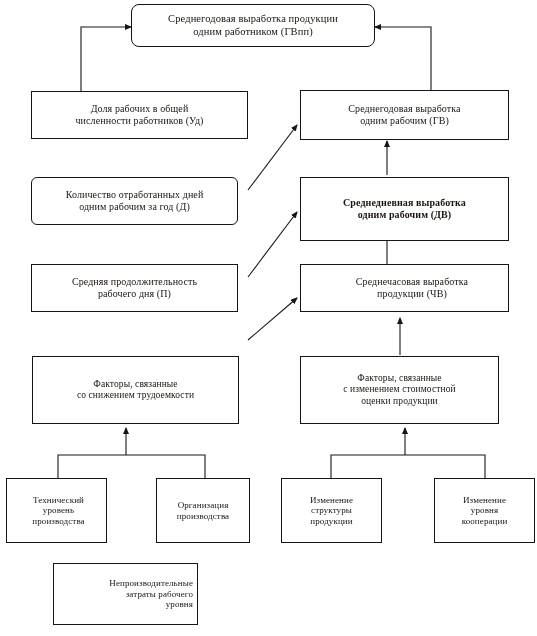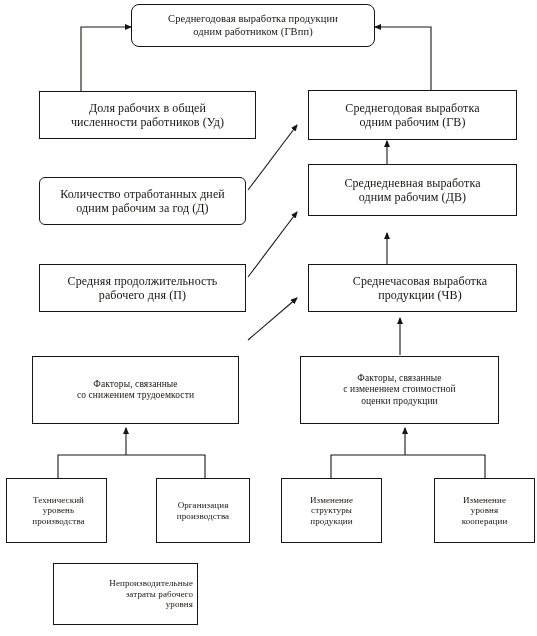--- a/index.html
+++ b/index.html
@@ -25,21 +25,21 @@
     align-items: center;
     justify-content: center;
     text-align: center;
     padding: 2px 4px;
     line-height: 1.18;
     letter-spacing: 0.1px;
     z-index: 3;
   }
   .node span { display: block; width: 100%; }
   .t-main   { font-size: 10.5px; }
-  .t-mid    { font-size: 12px; margin-left: 8px; }
+  .t-mid    { font-size: 10px; }
   .t-fact   { font-size: 9.5px; }
   .t-small  { font-size: 9px; }
   svg#wires {
     position: absolute;
     left: 0; top: 0;
     width: 537px; height: 636px;
     z-index: 1;
   }
 </style>
 </head>
@@ -107,21 +107,21 @@
     </span>
   </div>
 
   <div class="node t-mid" style="left:300px; top:90px; width:209px; height:50px;">
     <span>
       <span>Среднегодовая выработка</span>
       <span>одним рабочим (ГВ)</span>
     </span>
   </div>
 
-  <div class="node t-mid" style="left:300px; top:164px; width:209px; height:52px;">
+  <div class="node t-mid" style="left:300px; top:177px; width:209px; height:64px;font-weight:bold;">
     <span>
       <span>Среднедневная выработка</span>
       <span>одним рабочим (ДВ)</span>
     </span>
   </div>
 
   <div class="node t-mid" style="left:300px; top:264px; width:209px; height:48px;padding-left:19px;">
     <span>
       <span>Среднечасовая выработка</span>
       <span>продукции (ЧВ)</span>

